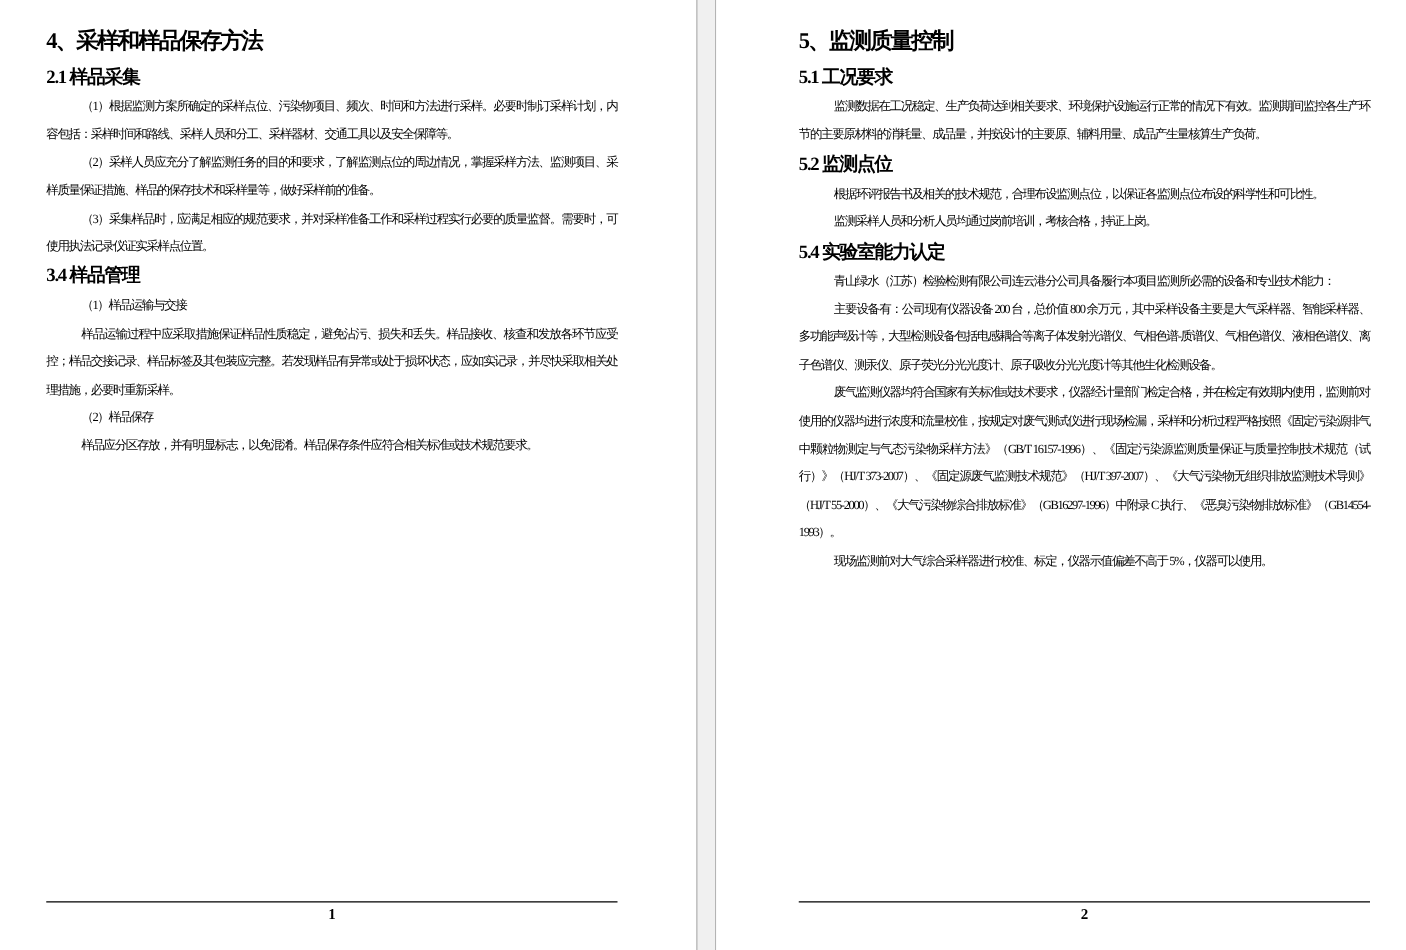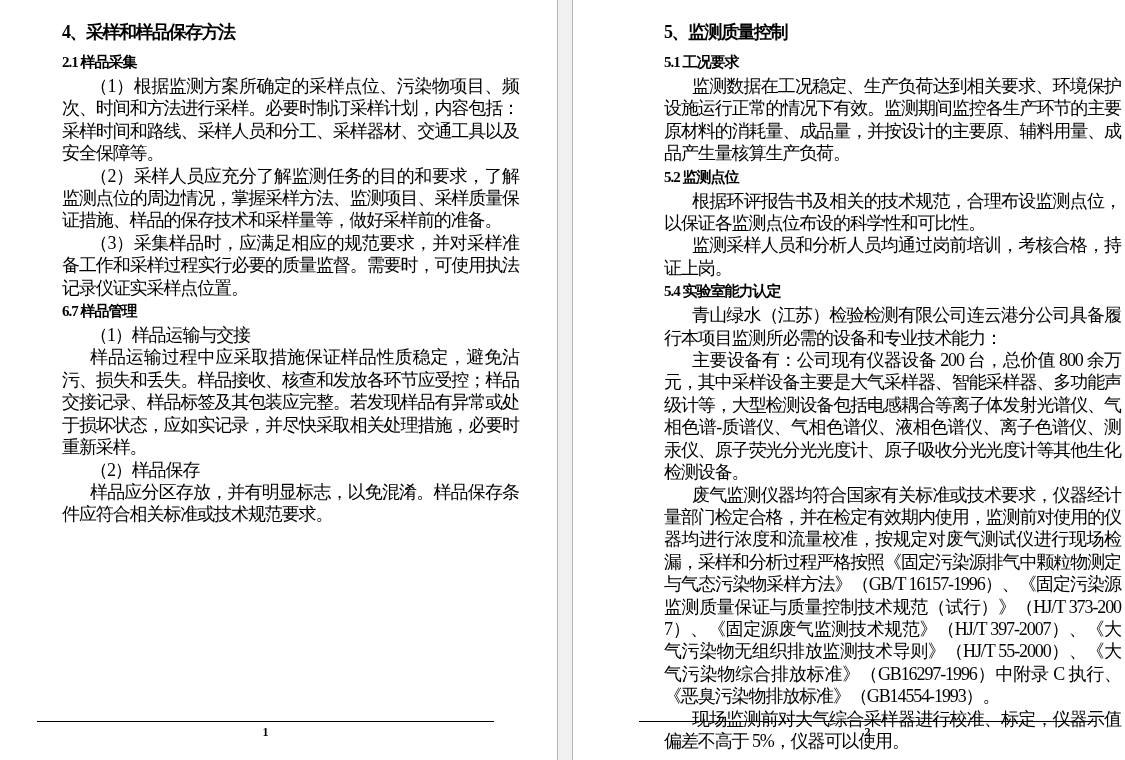--- a/index.html
+++ b/index.html
@@ -36,42 +36,41 @@
     height: 760px;
     background: #f0f0f0;
     border-left: 1px solid #b4b4b4;
     border-right: 1px solid #b4b4b4;
     box-sizing: border-box;
   }
   .content {
     position: absolute;
     top: 19px;
     width: 457px;
-    margin-left: 25px;
   }
   .page-left  .content { left: 37px; }
   .page-right .content { left: 66px; }
   .h1 {
     font-size: 18px;
     font-weight: bold;
     line-height: 27px;
     letter-spacing: -1.5px;
     margin: 0 0 4px 0;
     white-space: nowrap;
   }
   .h2 {
     font-size: 15px;
     font-weight: bold;
     line-height: 25px;
     letter-spacing: -1px;
     margin: 0;
     white-space: nowrap;
   }
   .p {
-    font-size: 18px;
+    font-size: 10px;
     line-height: 22.4px;
     letter-spacing: -1.1px;
     text-align: justify;
     text-indent: 28px;
     margin: 0;
     word-break: break-all;
   }
   .footer {
     position: absolute;
     top: 721px;
@@ -94,21 +93,21 @@
 
 <div class="viewer">
 
   <div class="page page-left">
     <div class="content">
       <div class="h1">4、采样和样品保存方法</div>
       <div class="h2">2.1 样品采集</div>
       <div class="p">（1）根据监测方案所确定的采样点位、污染物项目、频次、时间和方法进行采样。必要时制订采样计划，内容包括：采样时间和路线、采样人员和分工、采样器材、交通工具以及安全保障等。</div>
       <div class="p">（2）采样人员应充分了解监测任务的目的和要求，了解监测点位的周边情况，掌握采样方法、监测项目、采样质量保证措施、样品的保存技术和采样量等，做好采样前的准备。</div>
       <div class="p">（3）采集样品时，应满足相应的规范要求，并对采样准备工作和采样过程实行必要的质量监督。需要时，可使用执法记录仪证实采样点位置。</div>
-      <div class="h2">6.7 样品管理</div>
+      <div class="h2">3.4 样品管理</div>
       <div class="p">（1）样品运输与交接</div>
       <div class="p">样品运输过程中应采取措施保证样品性质稳定，避免沾污、损失和丢失。样品接收、核查和发放各环节应受控；样品交接记录、样品标签及其包装应完整。若发现样品有异常或处于损坏状态，应如实记录，并尽快采取相关处理措施，必要时重新采样。</div>
       <div class="p">（2）样品保存</div>
       <div class="p">样品应分区存放，并有明显标志，以免混淆。样品保存条件应符合相关标准或技术规范要求。</div>
     </div>
     <div class="footer">
       <span class="page-num">1</span>
     </div>
   </div>
 

